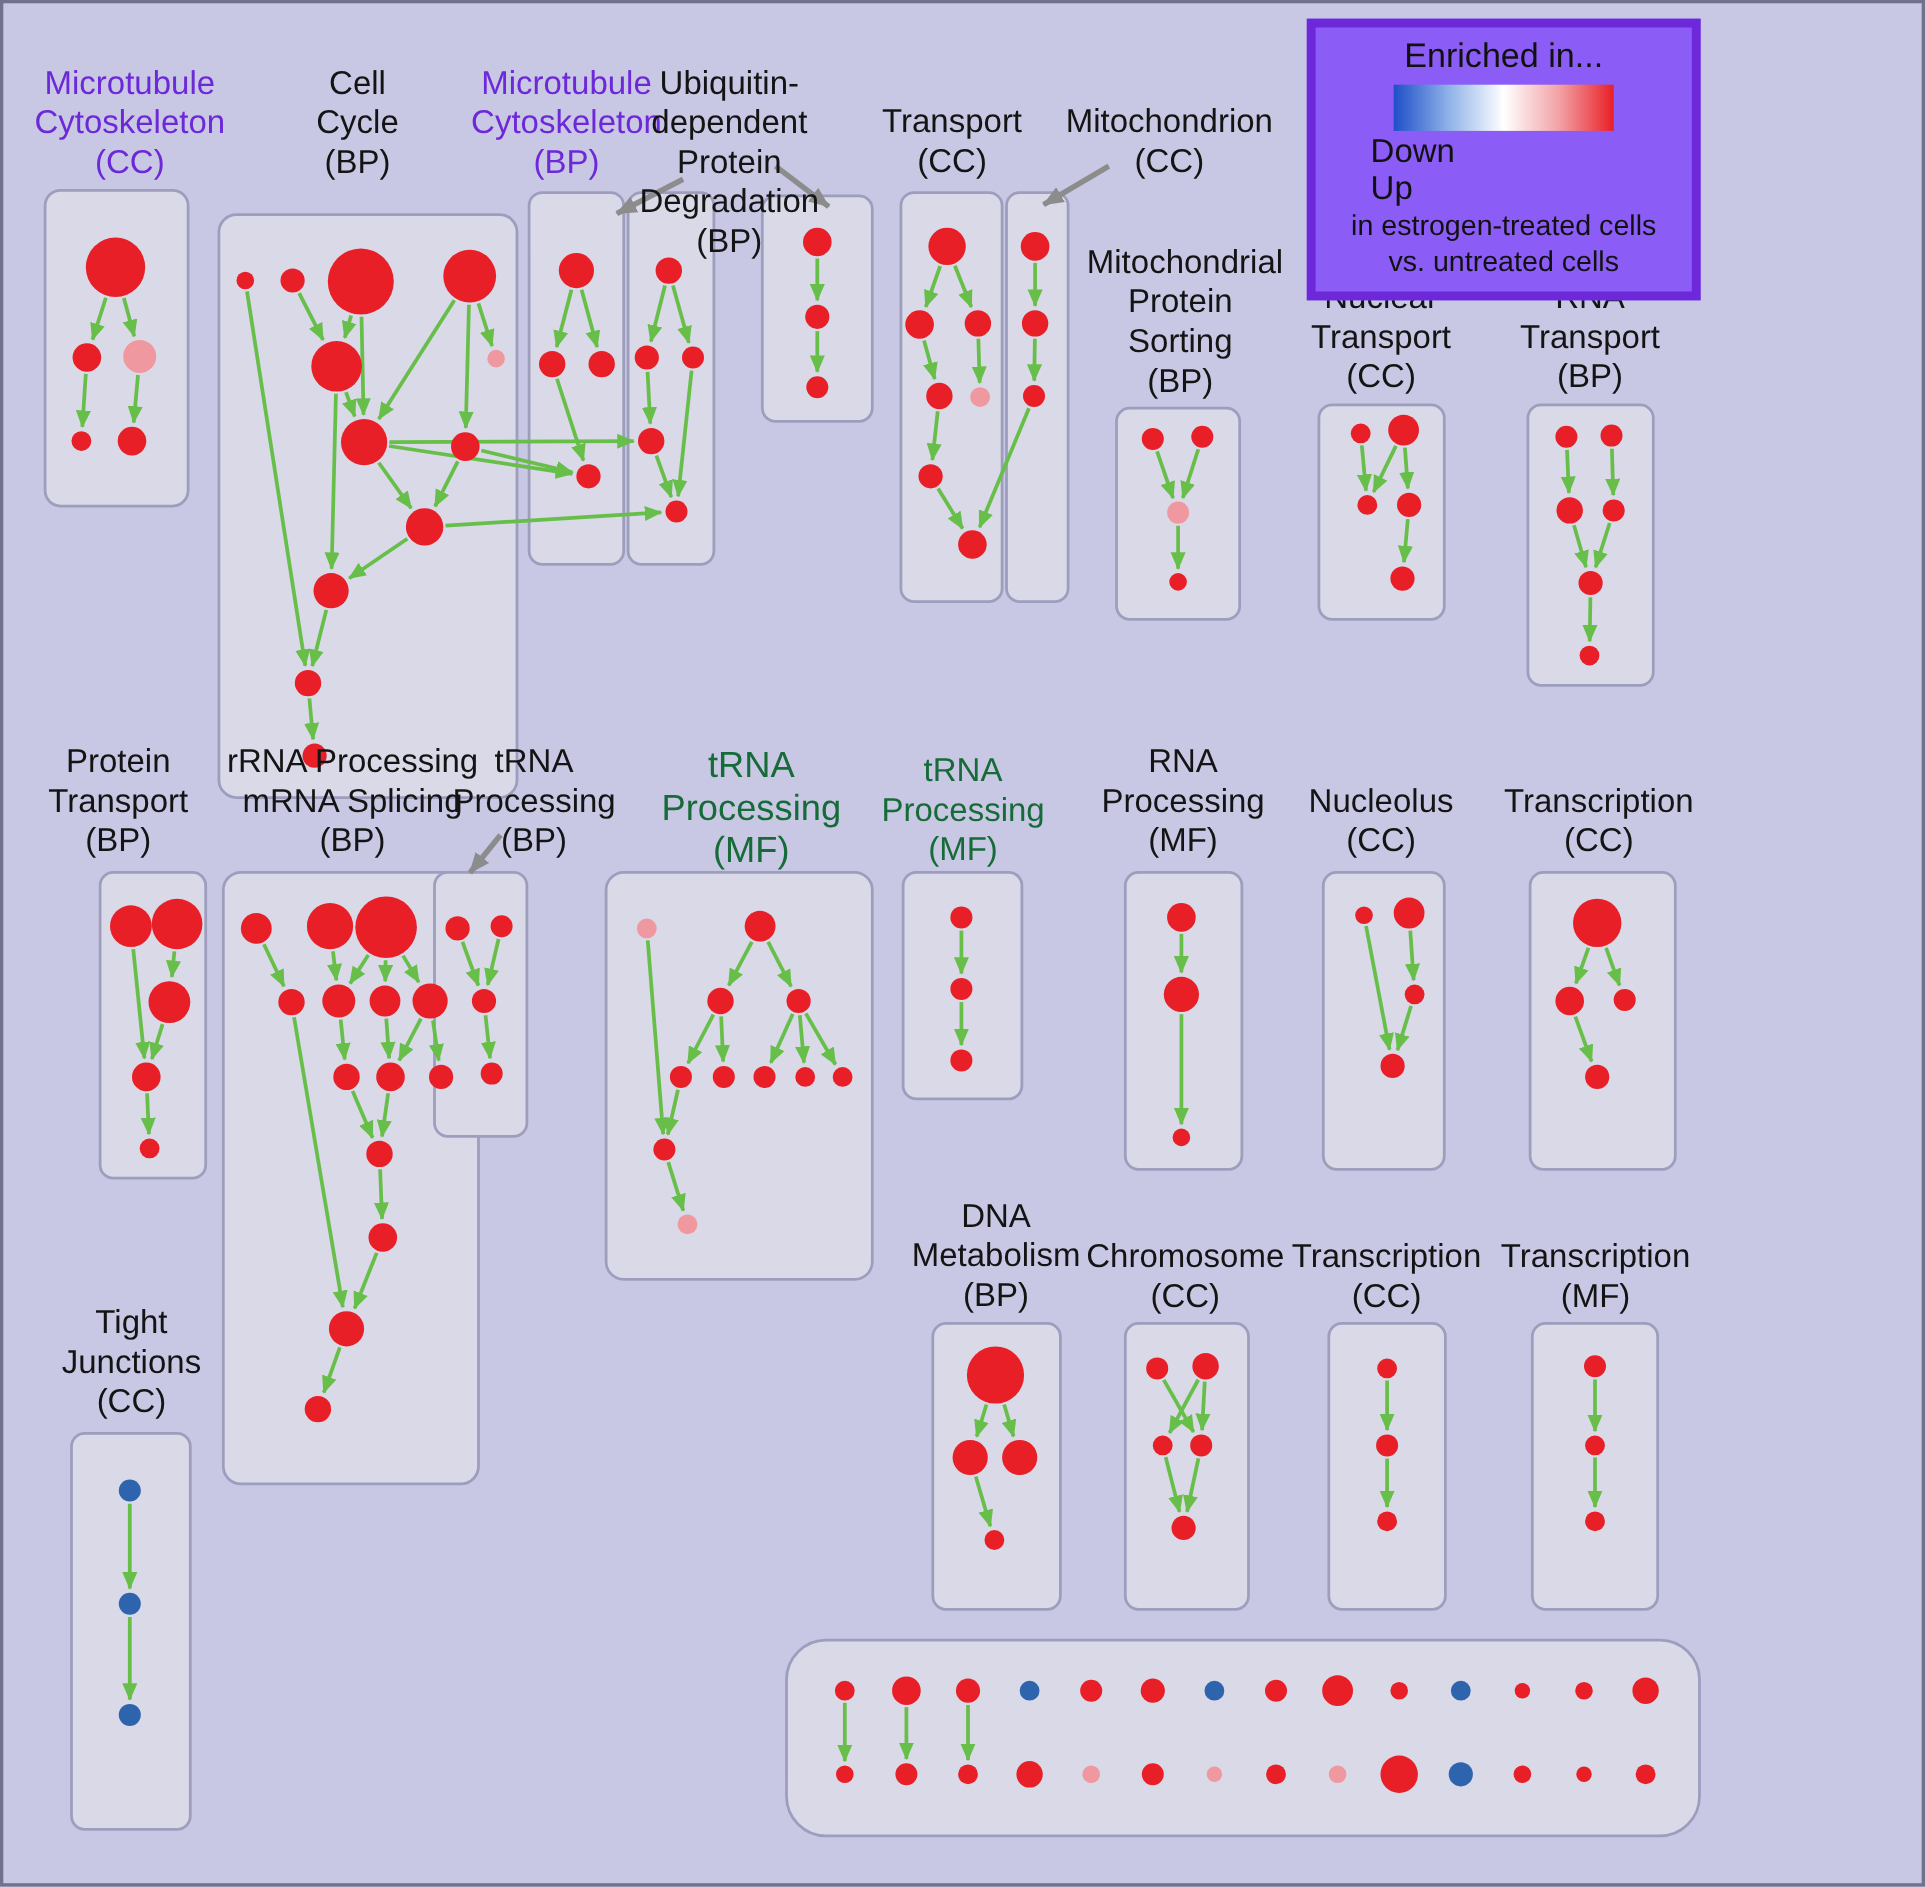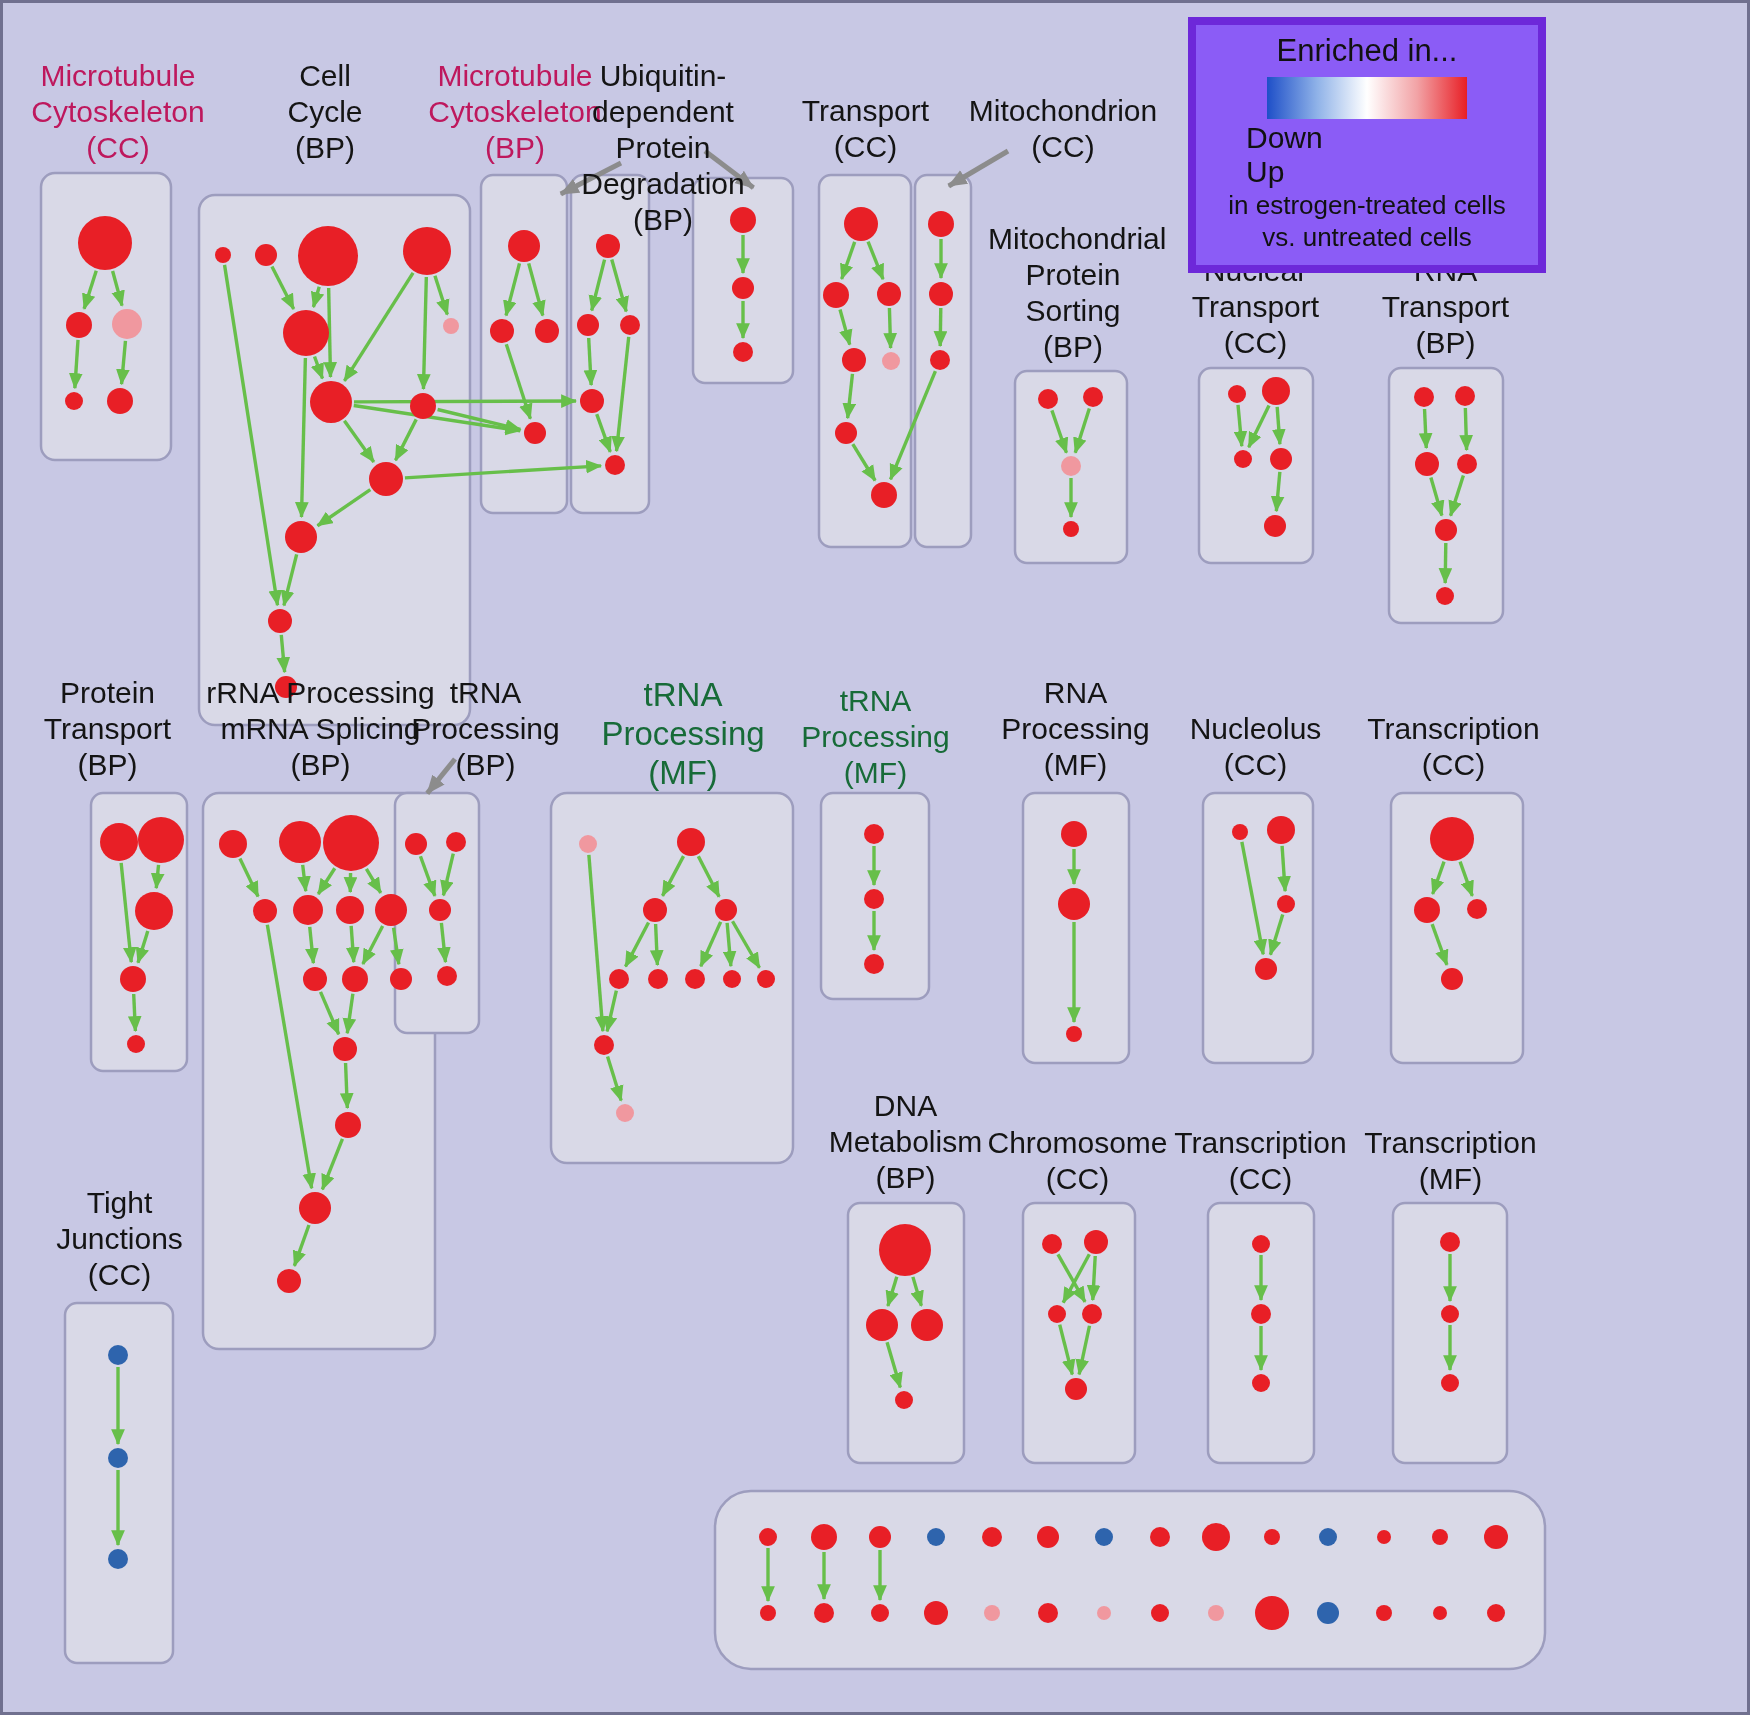--- a/index.html
+++ b/index.html
@@ -15,21 +15,21 @@
   #diagram{position:absolute;left:0;top:0;}
   .label{
     position:absolute;
     font-family:"Liberation Sans",sans-serif;
     font-size:30px;line-height:36px;
     text-align:center;
     white-space:pre-line;
     color:#141414;
     z-index:3;
   }
-  .lbl-blue{color:#be185d;}
+  .lbl-blue{color:#6d28d9;}
   .lbl-green{color:#176b38;}
   .lbl-lg{font-size:33px;line-height:39px;}
   .lbl-left{text-align:left;line-height:39px;}
   .legend{
     position:absolute;left:1185px;top:14px;width:358px;height:256px;
     border:8px solid #6d28d9;
     background:#8b5cf6;
     box-sizing:border-box;
     color:#111;z-index:4;
   }

